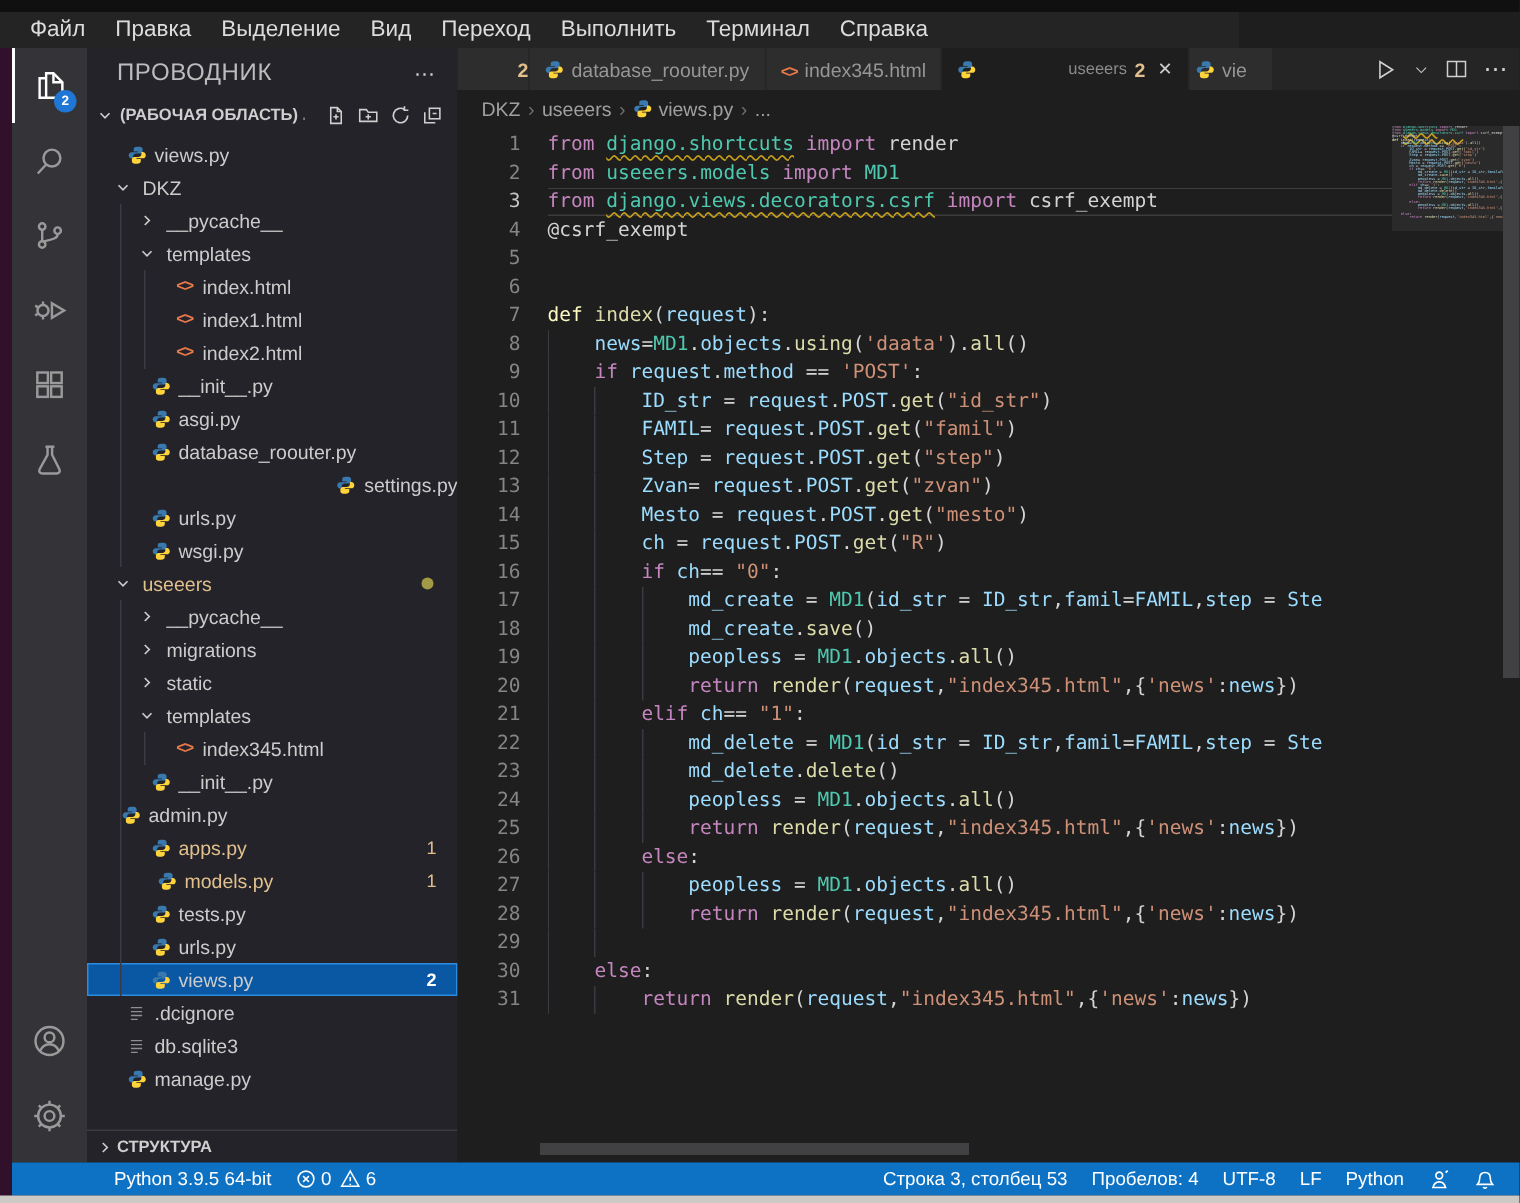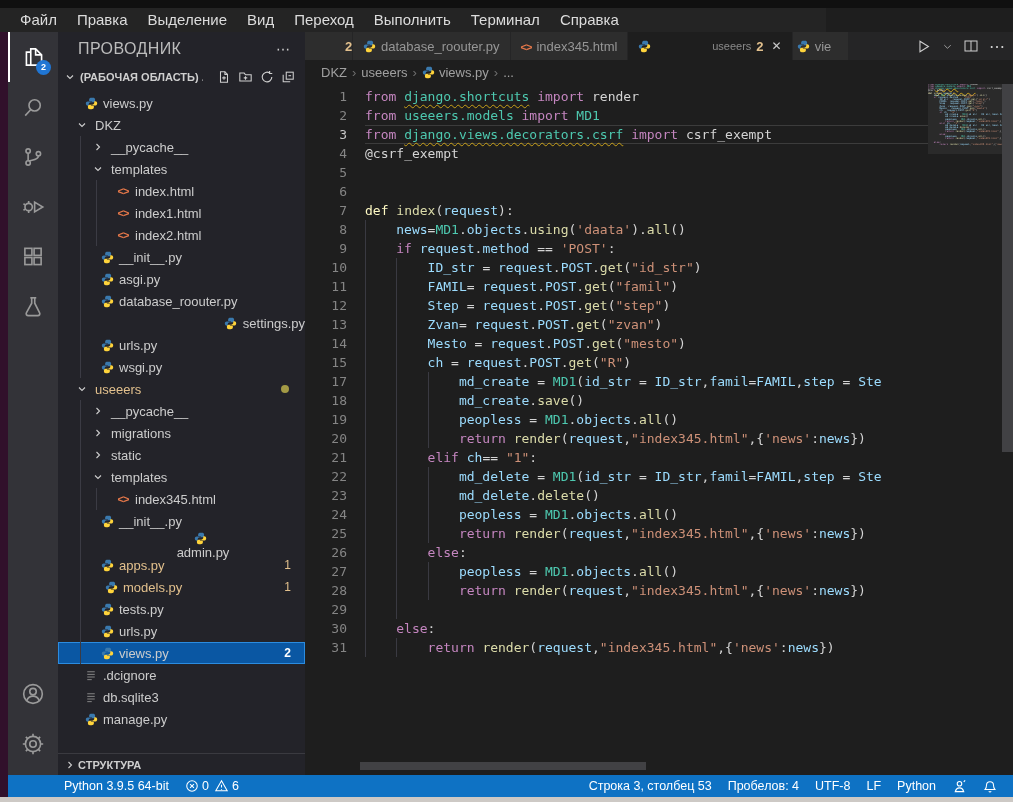--- a/index.html
+++ b/index.html
@@ -97,21 +97,21 @@
   #minimap .mline { white-space:pre; font-size:2.4px; line-height:2.15px; letter-spacing:0; }
   #minimap-slider { position:absolute; top:52px; right:11px; width:74px; height:70px;
                     background:rgba(130,130,130,.12); }
   #vscroll { position:absolute; top:52px; right:0; width:11px; height:368px; background:#4e4e52; opacity:.75; }
   #hscroll { position:absolute; left:55px; top:730px; width:286px; height:8px; background:#4e4e52; opacity:.75; }
 
   
   #statusbar { left:8px; top:775px; width:1005px; height:22px; background:#0e72c4; color:#ffffff;
                display:flex; align-items:center; font-size:12.5px; }
   .sb-item { padding:0 8px; display:flex; align-items:center; white-space:nowrap; }
-  #sb-left { display:flex; padding-left:48px;justify-content:flex-end; }
+  #sb-left { display:flex; padding-left:60px;justify-content:flex-end; }
   #sb-right { display:flex; margin-left:auto; padding-right:8px; }
   .sb-ico { margin:0 3px 0 5px; display:flex; align-items:center; }
 
   svg { display:block; }
 </style>
 </head>
 <body>
 
 <div class="abs" id="top-strip"></div>
 <div class="abs" id="menubar">
@@ -421,21 +421,21 @@
       <div class="row" style="padding-left: 42px;">
         <span class="guide" style="left: 22px;"></span>
         <span class="ficon">
           <svg width="13" height="13" viewBox="0 0 16 16">
             <path fill="#3a79ad" d="M7.9 1C6.3 1 5.1 1.6 5.1 3v1.9h3.6v.6H3.4C2 5.5 1 6.6 1 8.1s1 2.6 2.4 2.6h1.2V8.9c0-1.3 1.2-2.3 2.6-2.3h3.2c1.1 0 2-.9 2-2V3c0-1.2-1.1-2-2.3-2z"></path>
             <path fill="#ffd43b" d="M8.1 15c1.6 0 2.8-.6 2.8-2v-1.9H7.3v-.6h5.3c1.4 0 2.4-1.1 2.4-2.6s-1-2.6-2.4-2.6h-1.2v1.8c0 1.3-1.2 2.3-2.6 2.3H5.6c-1.1 0-2 .9-2 2V13c0 1.2 1.1 2 2.3 2z"></path>
           </svg>
         </span>
         <span class="lbl">__init__.py</span>
       </div>
-      <div class="row" style="padding-left: 38px; flex-direction: column;">
+      <div class="row" style="padding-left: 22px;">
         <span class="guide" style="left: 22px;"></span>
         <span class="ficon">
           <svg width="13" height="13" viewBox="0 0 16 16">
             <path fill="#3a79ad" d="M7.9 1C6.3 1 5.1 1.6 5.1 3v1.9h3.6v.6H3.4C2 5.5 1 6.6 1 8.1s1 2.6 2.4 2.6h1.2V8.9c0-1.3 1.2-2.3 2.6-2.3h3.2c1.1 0 2-.9 2-2V3c0-1.2-1.1-2-2.3-2z"></path>
             <path fill="#ffd43b" d="M8.1 15c1.6 0 2.8-.6 2.8-2v-1.9H7.3v-.6h5.3c1.4 0 2.4-1.1 2.4-2.6s-1-2.6-2.4-2.6h-1.2v1.8c0 1.3-1.2 2.3-2.6 2.3H5.6c-1.1 0-2 .9-2 2V13c0 1.2 1.1 2 2.3 2z"></path>
           </svg>
         </span>
         <span class="lbl">admin.py</span>
       </div>
       <div class="row yellow" style="padding-left: 42px;">
@@ -619,20 +619,21 @@
       <div class="cline"><span class="ln">6</span><span class="ltext"></span></div>
       <div class="cline"><span class="ln">7</span><span class="ltext"><span class="tk-d">def</span><span class="tk-p"> </span><span class="tk-f">index</span><span class="tk-p">(</span><span class="tk-v">request</span><span class="tk-p">):</span></span></div>
       <div class="cline"><span class="ln">8</span><span class="ltext"><span class="g"></span><span class="tk-v">news</span><span class="tk-p">=</span><span class="tk-c">MD1</span><span class="tk-p">.</span><span class="tk-v">objects</span><span class="tk-p">.</span><span class="tk-f">using</span><span class="tk-p">(</span><span class="tk-s">'daata'</span><span class="tk-p">).</span><span class="tk-f">all</span><span class="tk-p">()</span></span></div>
       <div class="cline"><span class="ln">9</span><span class="ltext"><span class="g"></span><span class="tk-k">if</span><span class="tk-p"> </span><span class="tk-v">request</span><span class="tk-p">.</span><span class="tk-v">method</span><span class="tk-p"> == </span><span class="tk-s">'POST'</span><span class="tk-p">:</span></span></div>
       <div class="cline"><span class="ln">10</span><span class="ltext"><span class="g"></span><span class="g"></span><span class="tk-v">ID_str</span><span class="tk-p"> = </span><span class="tk-v">request</span><span class="tk-p">.</span><span class="tk-v">POST</span><span class="tk-p">.</span><span class="tk-f">get</span><span class="tk-p">(</span><span class="tk-s">"id_str"</span><span class="tk-p">)</span></span></div>
       <div class="cline"><span class="ln">11</span><span class="ltext"><span class="g"></span><span class="g"></span><span class="tk-v">FAMIL</span><span class="tk-p">= </span><span class="tk-v">request</span><span class="tk-p">.</span><span class="tk-v">POST</span><span class="tk-p">.</span><span class="tk-f">get</span><span class="tk-p">(</span><span class="tk-s">"famil"</span><span class="tk-p">)</span></span></div>
       <div class="cline"><span class="ln">12</span><span class="ltext"><span class="g"></span><span class="g"></span><span class="tk-v">Step</span><span class="tk-p"> = </span><span class="tk-v">request</span><span class="tk-p">.</span><span class="tk-v">POST</span><span class="tk-p">.</span><span class="tk-f">get</span><span class="tk-p">(</span><span class="tk-s">"step"</span><span class="tk-p">)</span></span></div>
       <div class="cline"><span class="ln">13</span><span class="ltext"><span class="g"></span><span class="g"></span><span class="tk-v">Zvan</span><span class="tk-p">= </span><span class="tk-v">request</span><span class="tk-p">.</span><span class="tk-v">POST</span><span class="tk-p">.</span><span class="tk-f">get</span><span class="tk-p">(</span><span class="tk-s">"zvan"</span><span class="tk-p">)</span></span></div>
       <div class="cline"><span class="ln">14</span><span class="ltext"><span class="g"></span><span class="g"></span><span class="tk-v">Mesto</span><span class="tk-p"> = </span><span class="tk-v">request</span><span class="tk-p">.</span><span class="tk-v">POST</span><span class="tk-p">.</span><span class="tk-f">get</span><span class="tk-p">(</span><span class="tk-s">"mesto"</span><span class="tk-p">)</span></span></div>
       <div class="cline"><span class="ln">15</span><span class="ltext"><span class="g"></span><span class="g"></span><span class="tk-v">ch</span><span class="tk-p"> = </span><span class="tk-v">request</span><span class="tk-p">.</span><span class="tk-v">POST</span><span class="tk-p">.</span><span class="tk-f">get</span><span class="tk-p">(</span><span class="tk-s">"R"</span><span class="tk-p">)</span></span></div>
+      <div class="cline"><span class="ln">16</span><span class="ltext"><span class="g"></span><span class="g"></span><span class="tk-k">if</span><span class="tk-p"> </span><span class="tk-v">ch</span><span class="tk-p">== </span><span class="tk-s">"0"</span><span class="tk-p">:</span></span></div>
       <div class="cline"><span class="ln">17</span><span class="ltext"><span class="g"></span><span class="g"></span><span class="g"></span><span class="tk-v">md_create</span><span class="tk-p"> = </span><span class="tk-c">MD1</span><span class="tk-p">(</span><span class="tk-v">id_str</span><span class="tk-p"> = </span><span class="tk-v">ID_str</span><span class="tk-p">,</span><span class="tk-v">famil</span><span class="tk-p">=</span><span class="tk-v">FAMIL</span><span class="tk-p">,</span><span class="tk-v">step</span><span class="tk-p"> = </span><span class="tk-v">Ste</span></span></div>
       <div class="cline"><span class="ln">18</span><span class="ltext"><span class="g"></span><span class="g"></span><span class="g"></span><span class="tk-v">md_create</span><span class="tk-p">.</span><span class="tk-f">save</span><span class="tk-p">()</span></span></div>
       <div class="cline"><span class="ln">19</span><span class="ltext"><span class="g"></span><span class="g"></span><span class="g"></span><span class="tk-v">peopless</span><span class="tk-p"> = </span><span class="tk-c">MD1</span><span class="tk-p">.</span><span class="tk-v">objects</span><span class="tk-p">.</span><span class="tk-f">all</span><span class="tk-p">()</span></span></div>
       <div class="cline"><span class="ln">20</span><span class="ltext"><span class="g"></span><span class="g"></span><span class="g"></span><span class="tk-k">return</span><span class="tk-p"> </span><span class="tk-f">render</span><span class="tk-p">(</span><span class="tk-v">request</span><span class="tk-p">,</span><span class="tk-s">"index345.html"</span><span class="tk-p">,{</span><span class="tk-s">'news'</span><span class="tk-p">:</span><span class="tk-v">news</span><span class="tk-p">})</span></span></div>
       <div class="cline"><span class="ln">21</span><span class="ltext"><span class="g"></span><span class="g"></span><span class="tk-k">elif</span><span class="tk-p"> </span><span class="tk-v">ch</span><span class="tk-p">== </span><span class="tk-s">"1"</span><span class="tk-p">:</span></span></div>
       <div class="cline"><span class="ln">22</span><span class="ltext"><span class="g"></span><span class="g"></span><span class="g"></span><span class="tk-v">md_delete</span><span class="tk-p"> = </span><span class="tk-c">MD1</span><span class="tk-p">(</span><span class="tk-v">id_str</span><span class="tk-p"> = </span><span class="tk-v">ID_str</span><span class="tk-p">,</span><span class="tk-v">famil</span><span class="tk-p">=</span><span class="tk-v">FAMIL</span><span class="tk-p">,</span><span class="tk-v">step</span><span class="tk-p"> = </span><span class="tk-v">Ste</span></span></div>
       <div class="cline"><span class="ln">23</span><span class="ltext"><span class="g"></span><span class="g"></span><span class="g"></span><span class="tk-v">md_delete</span><span class="tk-p">.</span><span class="tk-f">delete</span><span class="tk-p">()</span></span></div>
       <div class="cline"><span class="ln">24</span><span class="ltext"><span class="g"></span><span class="g"></span><span class="g"></span><span class="tk-v">peopless</span><span class="tk-p"> = </span><span class="tk-c">MD1</span><span class="tk-p">.</span><span class="tk-v">objects</span><span class="tk-p">.</span><span class="tk-f">all</span><span class="tk-p">()</span></span></div>
       <div class="cline"><span class="ln">25</span><span class="ltext"><span class="g"></span><span class="g"></span><span class="g"></span><span class="tk-k">return</span><span class="tk-p"> </span><span class="tk-f">render</span><span class="tk-p">(</span><span class="tk-v">request</span><span class="tk-p">,</span><span class="tk-s">"index345.html"</span><span class="tk-p">,{</span><span class="tk-s">'news'</span><span class="tk-p">:</span><span class="tk-v">news</span><span class="tk-p">})</span></span></div>
       <div class="cline"><span class="ln">26</span><span class="ltext"><span class="g"></span><span class="g"></span><span class="tk-k">else</span><span class="tk-p">:</span></span></div>

